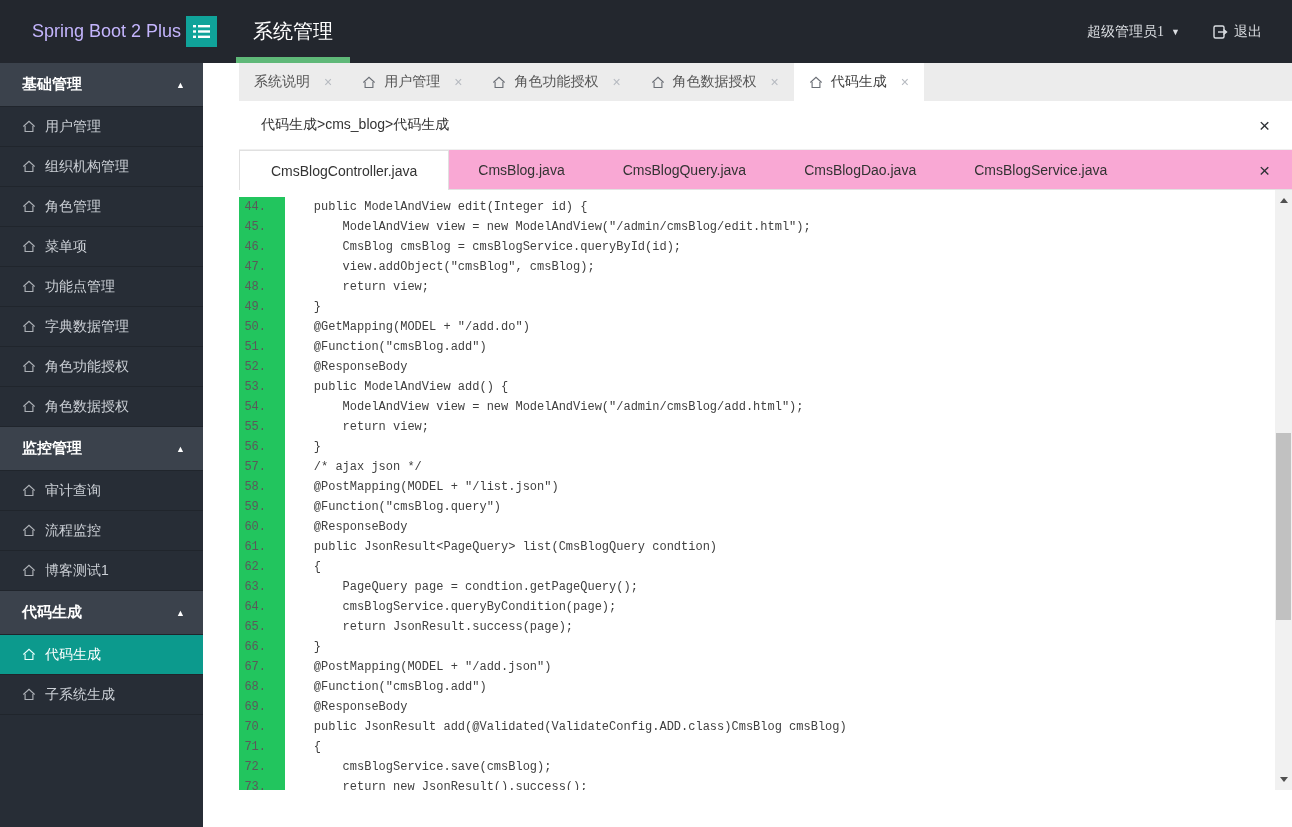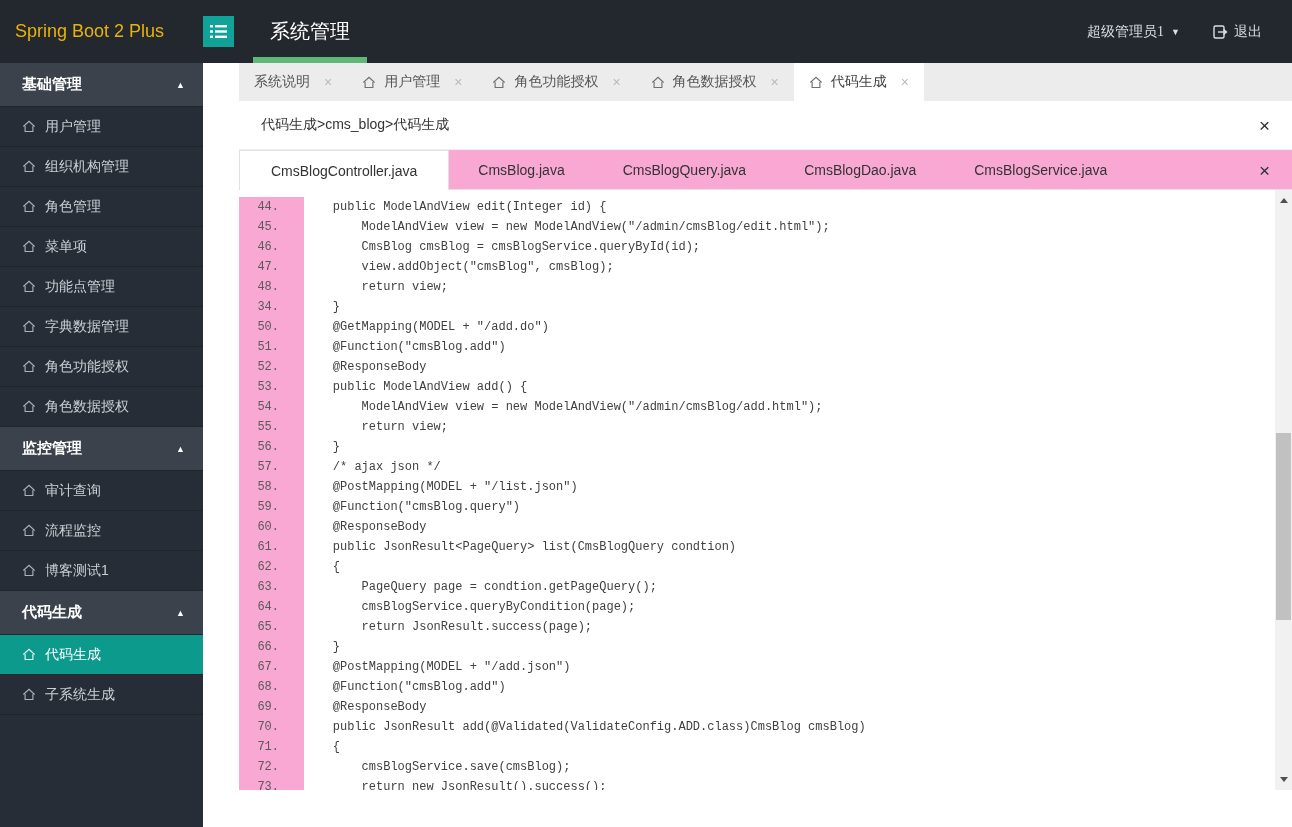--- a/index.html
+++ b/index.html
@@ -2,21 +2,21 @@
 <html><head>
 <meta charset="utf-8">
 <style>
   * { margin:0; padding:0; box-sizing:border-box; }
   html,body { width:1292px; height:827px; overflow:hidden; background:#fff;
               font-family:"Liberation Sans", sans-serif; }
   .app { width:1292px; height:827px; display:flex; flex-direction:column; }
 
   
   .hdr { height:63px; background:#23272e; display:flex; align-items:center; flex-shrink:0; }
-  .logo { width:203px; padding-left:15px; color:#eab308; font-size:18px; flex-shrink:0; }
+  .logo { width:186px; padding-left:32px; color:#c4b5fd; font-size:18px; flex-shrink:0; }
   .menu-toggle { width:31px; height:31px; background:#10a39a; display:flex;
                  align-items:center; justify-content:center; cursor:pointer; flex-shrink:0; }
   .menu-toggle svg { display:block; }
   .nav-item { height:63px; display:flex; align-items:center; padding:0 17px; margin-left:19px;
               color:#fff; font-size:20px; position:relative; cursor:pointer; }
   .nav-item::after { content:""; position:absolute; left:0; right:0; bottom:0; height:6px; background:#5fb878; }
   .hdr-right { margin-left:auto; display:flex; align-items:center; padding-right:30px;
                color:#dcdfe3; font-size:14px;font-family:Liberation Serif, serif; }
   .user-menu { display:flex; align-items:center; gap:7px; cursor:pointer; }
   .caret { font-size:9px; color:#dcdfe3; }
@@ -58,22 +58,22 @@
   .ftab.active { background:#fff; border:1px solid #e0e0e0; border-bottom:none;
                  margin-bottom:-1px; padding:0 31px; }
   .ftab-row .row-close { position:absolute; right:22px; top:50%; transform:translateY(-50%); margin-left:0; }
 
   
   .code-area { flex:1; position:relative; overflow:hidden; background:#fff; }
   .code-scroll { position:absolute; top:0; left:0; right:17px; height:600px;
                  overflow:hidden; padding-top:7px; }
   .code-row { display:flex; height:20px; line-height:20px;
               font-family:"Liberation Mono", monospace; font-size:12px; }
-  .ln { width:65px; background:#f9a8d4; color:#5a5a5a; text-align:right;
-        padding-right:25px; flex-shrink:0; }
+  .ln { width:46px; background:#22c55e; color:#5a5a5a; text-align:right;
+        padding-right:19px; flex-shrink:0; }
   .ct { white-space:pre; color:#3f3f3f; }
 
   
   .vscroll { position:absolute; top:0; right:0; width:17px; height:600px; background:#f1f1f1; }
   .sb-btn { position:absolute; left:0; width:17px; height:17px; display:flex;
             align-items:center; justify-content:center; cursor:pointer; }
   .sb-up { top:2px; } .sb-down { bottom:2px; }
   .tri-up { width:0; height:0; border-left:4px solid transparent; border-right:4px solid transparent;
             border-bottom:5px solid #505050; }
   .tri-down { width:0; height:0; border-left:4px solid transparent; border-right:4px solid transparent;
@@ -336,21 +336,21 @@
             </div>
             <div class="code-row">
               <span class="ln">47.</span>
               <span class="ct">        view.addObject("cmsBlog", cmsBlog);</span>
             </div>
             <div class="code-row">
               <span class="ln">48.</span>
               <span class="ct">        return view;</span>
             </div>
             <div class="code-row">
-              <span class="ln">34.</span>
+              <span class="ln">49.</span>
               <span class="ct">    }</span>
             </div>
             <div class="code-row">
               <span class="ln">50.</span>
               <span class="ct">    @GetMapping(MODEL + "/add.do")</span>
             </div>
             <div class="code-row">
               <span class="ln">51.</span>
               <span class="ct">    @Function("cmsBlog.add")</span>
             </div>

